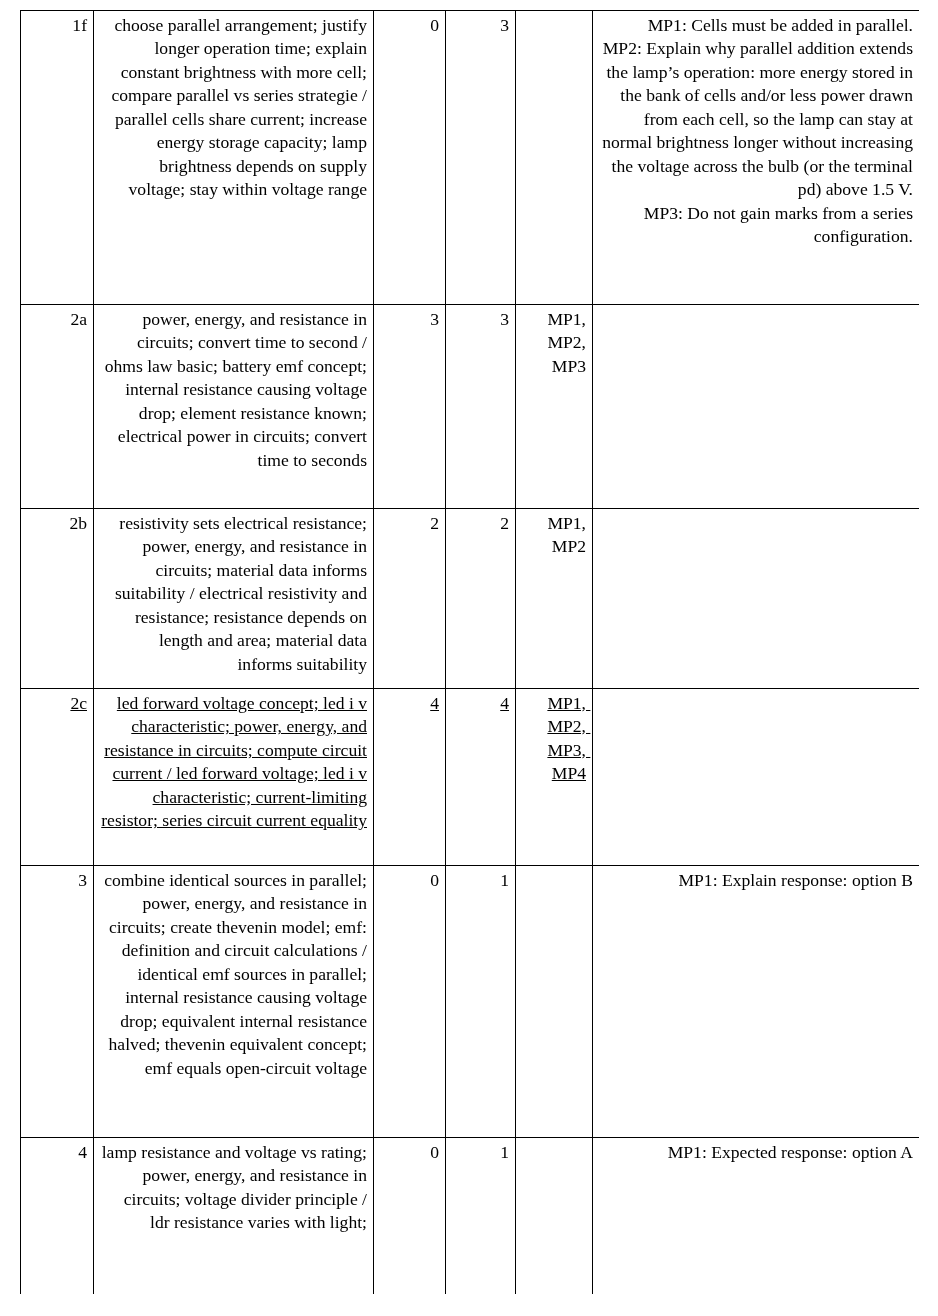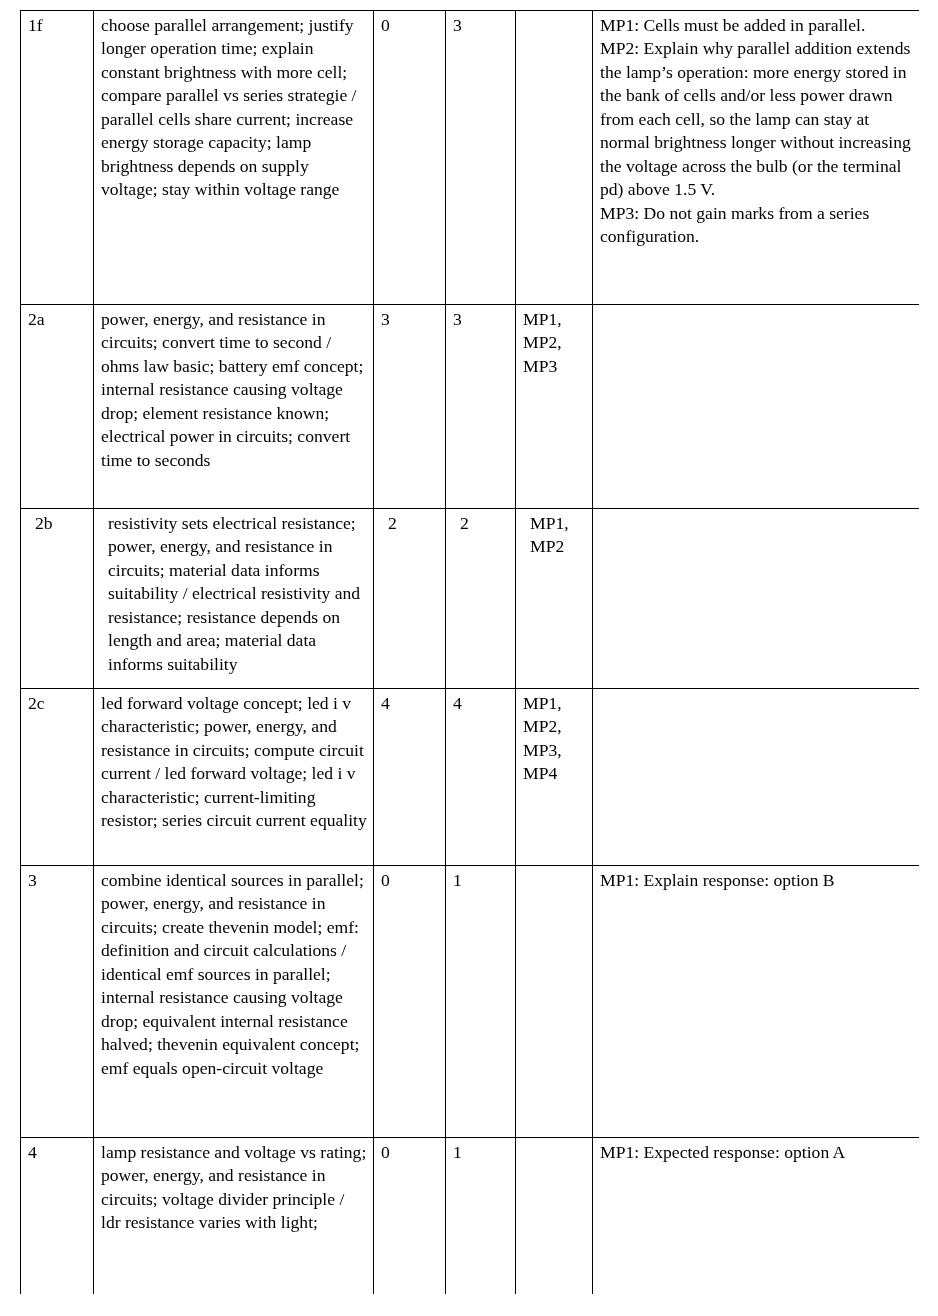--- a/index.html
+++ b/index.html
@@ -14,20 +14,21 @@
     font-family: "Liberation Serif", "DejaVu Serif", serif;
     color: #000000;
     overflow: hidden;
   }
 
   .page {
     position: relative;
     width: 938px;
     height: 1316px;
     background: #ffffff;
+    text-align: right;
   }
 
   
   .table-clip {
     position: absolute;
     left: 20px;
     top: 10px;
     width: 899px;
     height: 1284px;
     overflow: hidden;
@@ -56,21 +57,21 @@
   col.c-skills   { width: 280px; }
   col.c-awarded  { width: 72px; }
   col.c-total    { width: 70px; }
   col.c-points   { width: 77px; }
   col.c-comments { width: 327px; }
 
   
   tr.r-1f  td { height: 287px; }
   tr.r-2a  td { height: 197px; }
   tr.r-2b  td { height: 173px; padding-left: 14px; }
-  tr.r-2c  td { height: 170px; }
+  tr.r-2c  td { height: 170px; text-decoration: underline; }
   tr.r-3   td { height: 265px; }
   tr.r-4   td { height: 160px; }
 
   .cell-text { display: block; }
 </style>
 </head>
 <body>
 
 <div class="page">
   <div class="table-clip">

